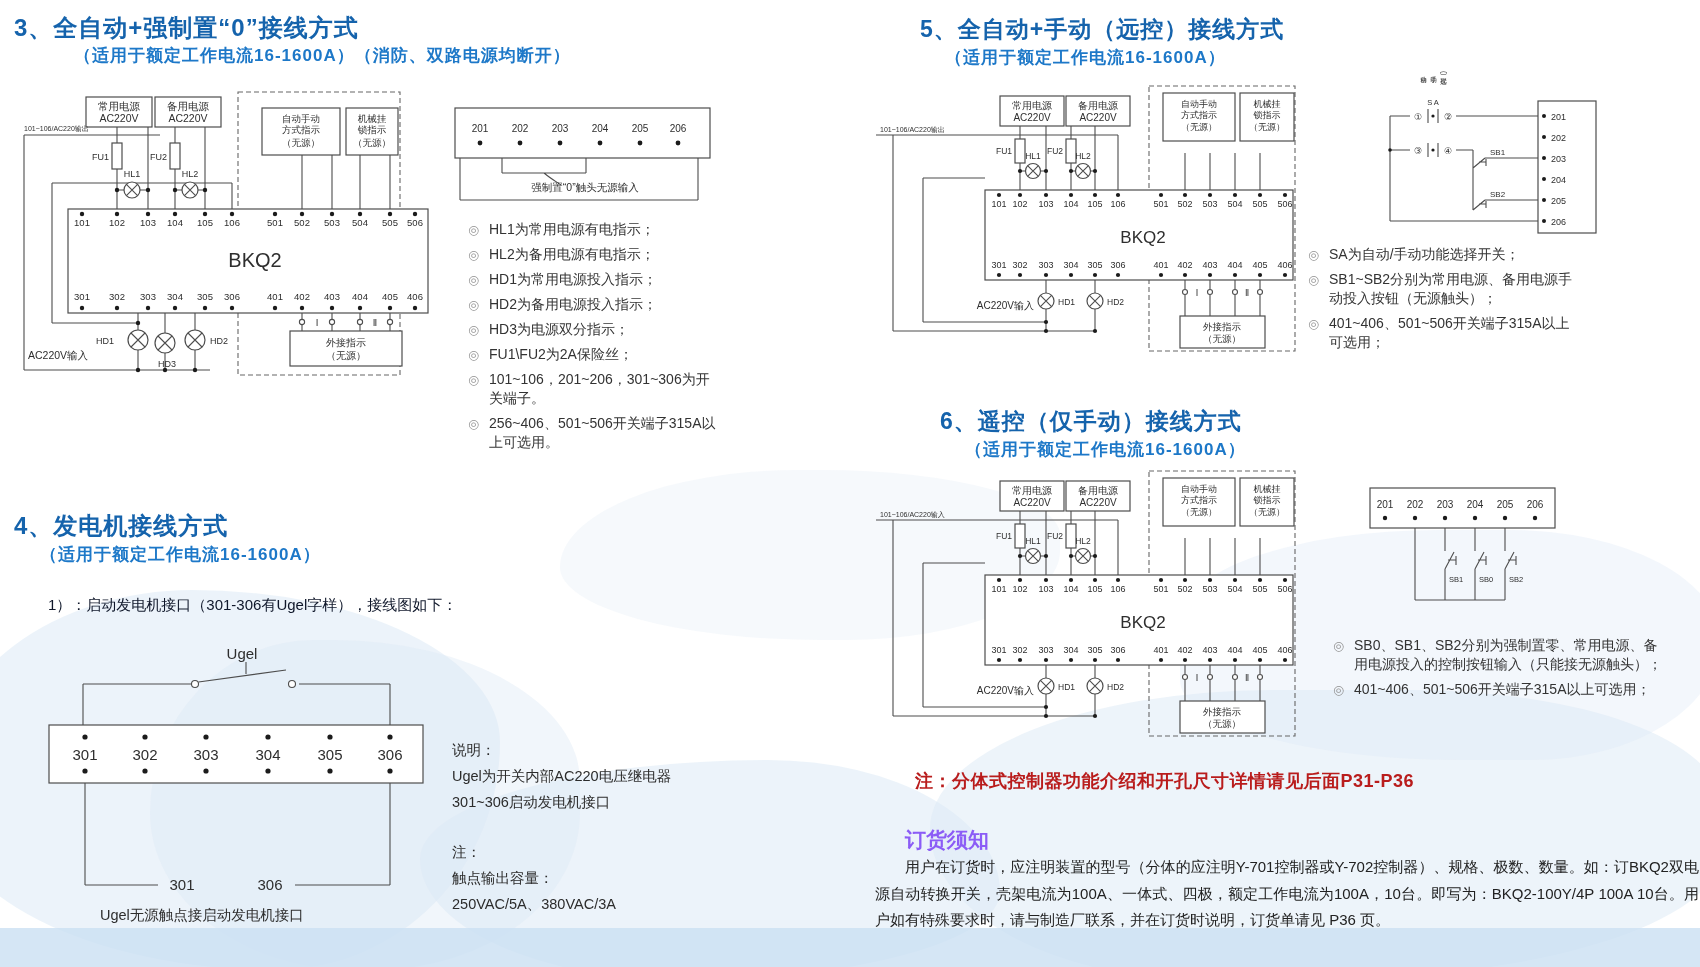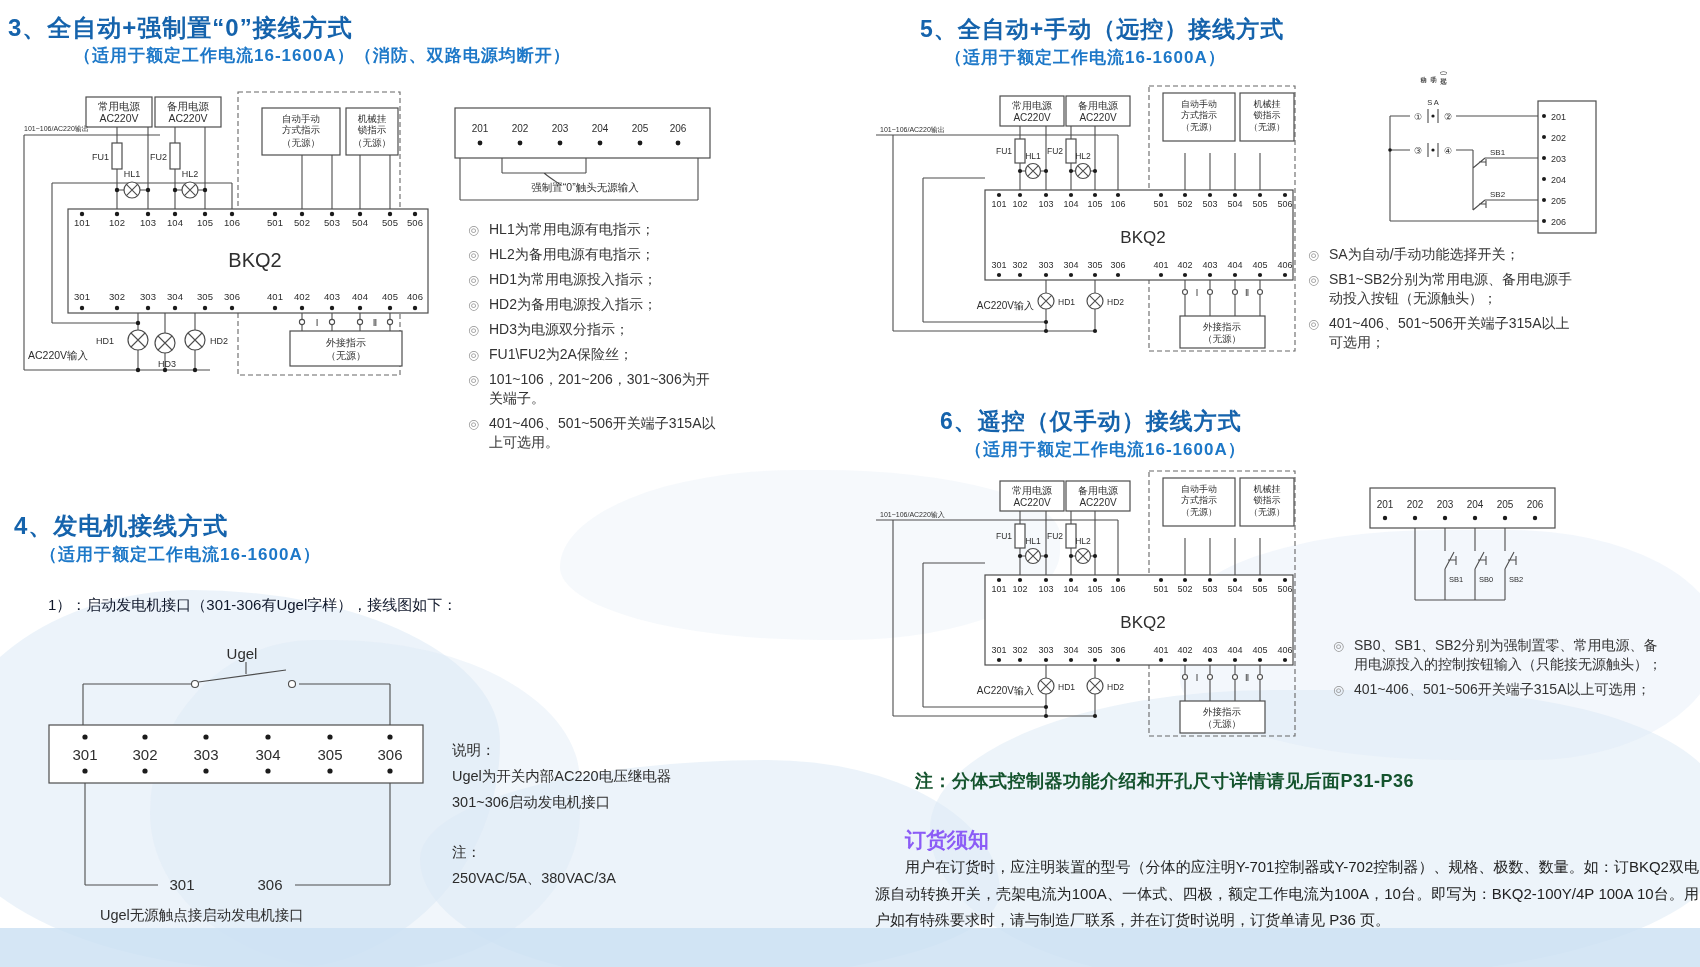--- a/index.html
+++ b/index.html
@@ -12,21 +12,21 @@
   .h1{font-size:24px;font-weight:bold;color:#1563ac;letter-spacing:1px;white-space:nowrap;}
   .sub{font-size:17px;font-weight:600;color:#1d78c8;letter-spacing:1px;white-space:nowrap;}
   .body-line{font-size:15px;color:#0f172a;white-space:nowrap;}
   
   ul.blt{list-style:none;margin:0;padding:0;font-size:14px;color:#333;}
   ul.blt li{position:relative;padding-left:21px;margin-bottom:6px;line-height:19px;}
   ul.blt .b{position:absolute;left:0;top:1px;color:#8f8f8f;font-size:12.5px;}
   
   .note p{margin:0;font-size:14.5px;color:#2c2c2c;line-height:26px;}
   .gap{margin-top:24px !important;}
-  .note-line{font-size:18px;font-weight:bold;color:#14532d;white-space:nowrap;letter-spacing:0.5px;}
+  .note-line{font-size:18px;font-weight:bold;color:#b91c1c;white-space:nowrap;letter-spacing:0.5px;}
   .order-h{font-size:21px;font-weight:bold;color:#8b5cf6;}
   .order-b{font-size:15px;color:#222;line-height:26.5px;text-indent:2em;text-align:justify;}
   
   svg.diag{position:absolute;overflow:visible;}
   svg.diag path{fill:none;stroke:#4d4d4d;stroke-width:1.1;}
   svg.diag rect.bx{fill:#fff;stroke:#4d4d4d;stroke-width:1.2;}
   svg.diag rect.dsh{fill:none;stroke:#666;stroke-width:1.1;stroke-dasharray:5,3;}
   svg.diag circle.dot{fill:#1b1b1b;stroke:none;}
   svg.diag circle.oc{fill:#fff;stroke:#4d4d4d;stroke-width:1.1;}
   svg.diag circle.lamp{fill:#fff;stroke:#4d4d4d;stroke-width:1.2;}
@@ -46,21 +46,21 @@
   <div>
     <div class="wm" style="left:-60px;top:590px;width:560px;height:380px;border-radius:45% 55% 40% 60%/50% 40% 60% 45%;opacity:.55;"></div>
     <div class="wm" style="left:420px;top:760px;width:580px;height:220px;border-radius:60% 40% 55% 45%/45% 60% 40% 55%;opacity:.55;"></div>
     <div class="wm" style="left:930px;top:690px;width:790px;height:290px;border-radius:50% 45% 60% 40%/55% 45% 50% 60%;opacity:.5;"></div>
     <div class="wm" style="left:1180px;top:530px;width:540px;height:230px;border-radius:55% 45% 40% 60%/45% 55% 60% 40%;opacity:.35;"></div>
     <div class="wm" style="left:560px;top:470px;width:500px;height:170px;border-radius:50% 50% 45% 55%/60% 40% 55% 45%;opacity:.25;"></div>
     <div class="wm" style="left:150px;top:640px;width:430px;height:330px;border-radius:40% 60% 50% 50%/55% 45% 50% 50%;opacity:.4;"></div>
     <div class="wm" style="left:0;top:928px;width:1700px;height:39px;border-radius:0;background:#cbe0f2;opacity:.8;"></div>
   </div>
 
-  <div class="abs h1" style="left:8px;top:12px;">3、全自动+强制置“0”接线方式</div>
+  <div class="abs h1" style="left:14px;top:12px;">3、全自动+强制置“0”接线方式</div>
   <div class="abs sub" style="left:40px;top:44px;margin-left:34px;">（适用于额定工作电流16-1600A）（消防、双路电源均断开）</div>
 
   <svg class="diag" style="left:10px;top:85px;" width="705" height="335" viewBox="0 0 705 335">
     <g>
       <path d="M14,50 H150 M14,50 V285 M14,285 H200
                M42,98 H222 M42,98 V238 M42,238 H128 M222,98 V129
                M107,42 V124 M138,42 V124 M165,42 V124 M195,42 V124
                M107,105 H138 M165,105 H195
                M128,224 V285 M155,224 V285 M185,224 V285
                M292,70 V124 M322,70 V124 M350,70 V124 M380,70 V124
@@ -199,21 +199,21 @@
   </svg>
 
   <ul class="abs blt" style="left:468px;top:220px;width:252px;">
     <li><span class="b">◎</span><span>HL1为常用电源有电指示；</span></li>
     <li><span class="b">◎</span><span>HL2为备用电源有电指示；</span></li>
     <li><span class="b">◎</span><span>HD1为常用电源投入指示；</span></li>
     <li><span class="b">◎</span><span>HD2为备用电源投入指示；</span></li>
     <li><span class="b">◎</span><span>HD3为电源双分指示；</span></li>
     <li><span class="b">◎</span><span>FU1\FU2为2A保险丝；</span></li>
     <li><span class="b">◎</span><span>101~106，201~206，301~306为开关端子。</span></li>
-    <li><span class="b">◎</span><span>401~406、501~506开关端子315A以上可选用。</span></li>
+    <li><span class="b">◎</span><span>256~406、501~506开关端子315A以上可选用。</span></li>
   </ul>
 
   <div class="abs h1" style="left:14px;top:510px;">4、发电机接线方式</div>
   <div class="abs sub" style="left:40px;top:543px;">（适用于额定工作电流16-1600A）</div>
   <div class="abs body-line" style="left:48px;top:596px;">1）：启动发电机接口（301-306有Ugel字样），接线图如下：</div>
 
   <svg class="diag" style="left:30px;top:589px;" width="430" height="345" viewBox="0 0 430 345">
     <g>
       <path d="M53,95 H161 M269,95 H360 M53,95 V136 M360,95 V136
                M168.5,93 L256,81 M216,73 V85
@@ -246,20 +246,21 @@
     <text x="152" y="301" class="f15 tm">301</text>
     <text x="240" y="301" class="f15 tm">306</text>
     <text x="70" y="331" class="f145">Ugel无源触点接启动发电机接口</text>
   </svg>
 
   <div class="abs note" style="left:452px;top:737px;width:260px;">
     <p>说明：</p>
     <p>Ugel为开关内部AC220电压继电器</p>
     <p>301~306启动发电机接口</p>
     <p class="gap">注：</p>
+    <p>触点输出容量：</p>
     <p>250VAC/5A、380VAC/3A</p>
   </div>
 
   <div class="abs h1" style="left:920px;top:14px;font-size:23px;">5、全自动+手动（远控）接线方式</div>
   <div class="abs sub" style="left:945px;top:46px;">（适用于额定工作电流16-1600A）</div>
 
   <svg class="diag" style="left:868px;top:83px;" width="440" height="275" viewBox="0 0 440 275">
     <g>
       <path d="M8,52 H250 M250,52 V112 M25,52 V248 M25,248 H227 M55,95 V239 M55,95 H117 M55,239 H178
                M152,43 V107 M178,43 V107 M203,43 V107 M227,43 V107

